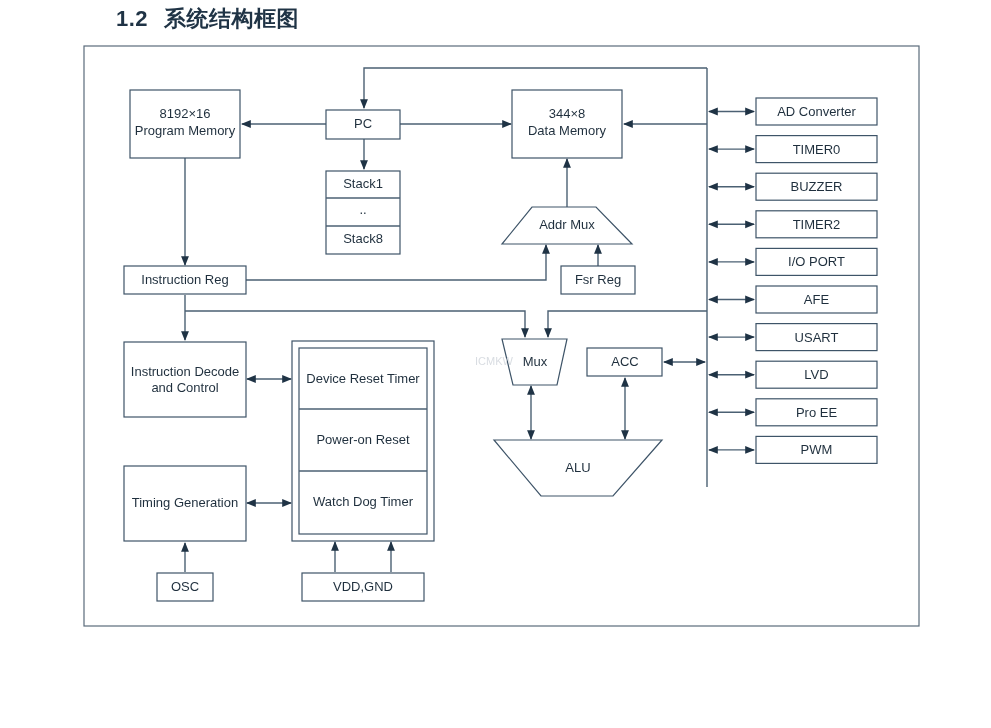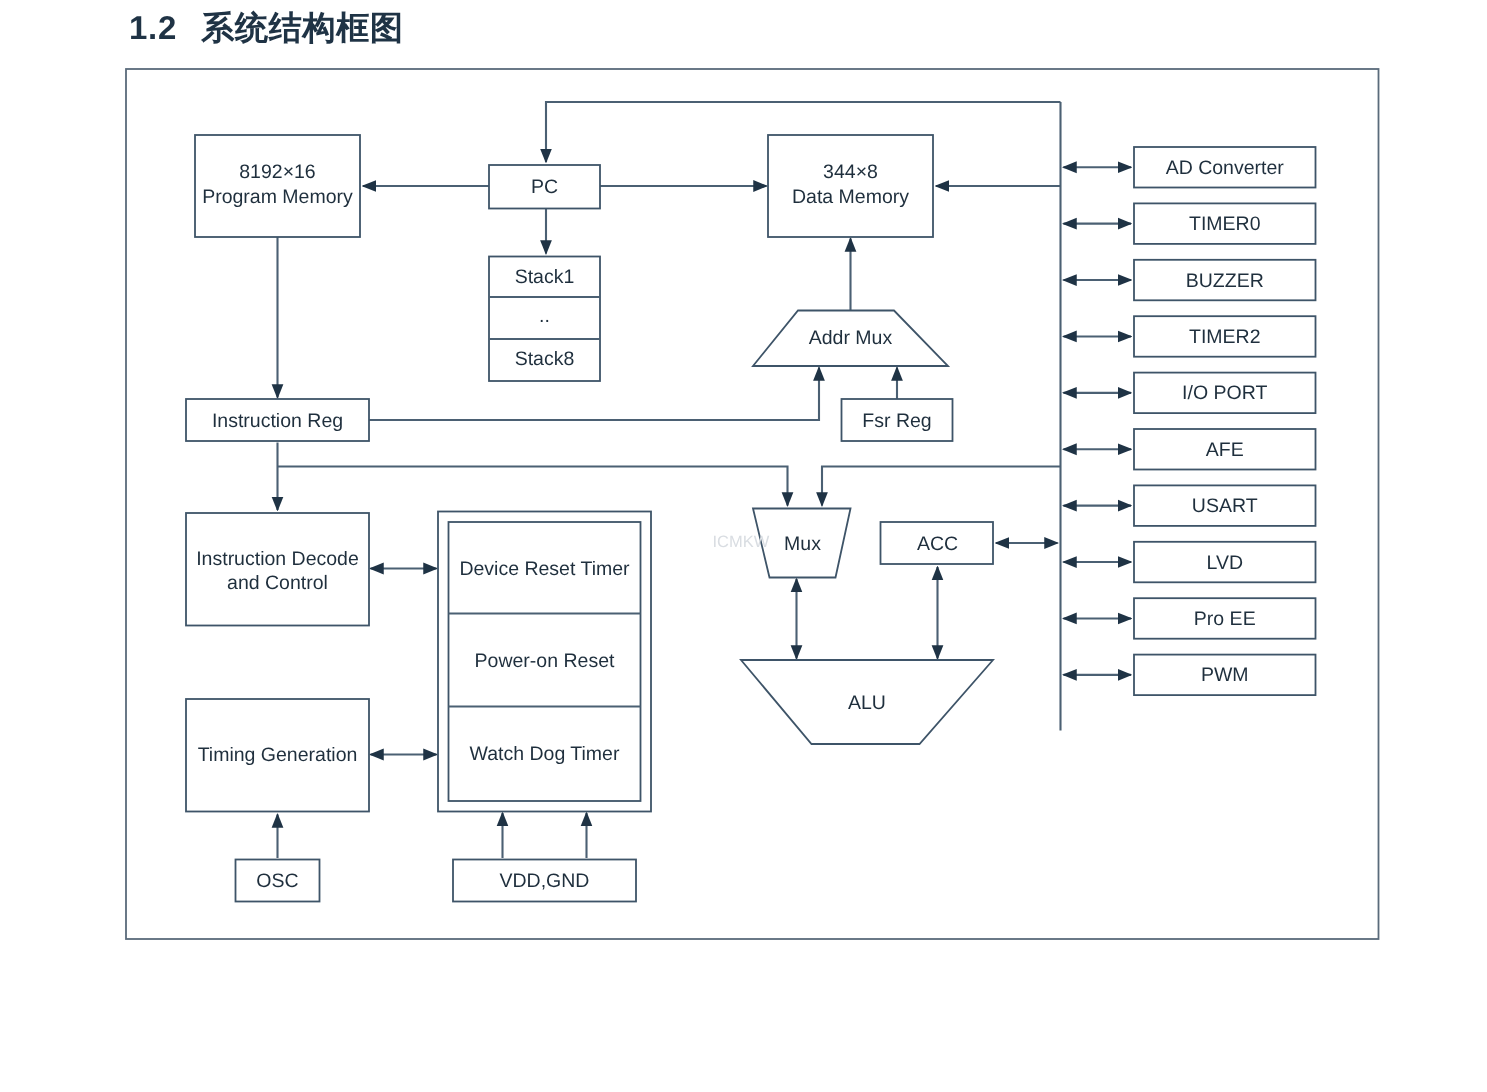--- a/index.html
+++ b/index.html
@@ -1,17 +1,17 @@
 <!DOCTYPE html>
 <html><head>
 <meta charset="utf-8">
 <style>
   html, body { margin:0; padding:0; background:#ffffff; }
   body { width:991px; height:728px; position:relative; overflow:hidden; font-family:"Liberation Sans", sans-serif; }
-  .title { position:absolute; left:86px; top:4px; font-size:22px; font-weight:bold; color:#1f3345; font-family:"Liberation Sans","DejaVu Sans",sans-serif; letter-spacing:0.5px; }
+  .title { position:absolute; left:116px; top:4px; font-size:22px; font-weight:bold; color:#1f3345; font-family:"Liberation Sans","DejaVu Sans",sans-serif; letter-spacing:0.5px; }
   .title .num { margin-right:16px; }
   svg { position:absolute; left:0; top:0; }
   .box { fill:#ffffff; stroke:#3e5468; stroke-width:1.2; }
   .frame { fill:none; stroke:#5a6b7b; stroke-width:1.2; }
   .line { fill:none; stroke:#4b6073; stroke-width:1.4; }
   .lbl { font-family:"Liberation Sans", sans-serif; font-size:13px; fill:#1f2f3d; text-anchor:middle; dominant-baseline:middle; }
   .wm { font-family:"Liberation Sans", sans-serif; font-size:11px; fill:#d9dde2; text-anchor:start; dominant-baseline:middle; }
 </style>
 </head>
 <body>

